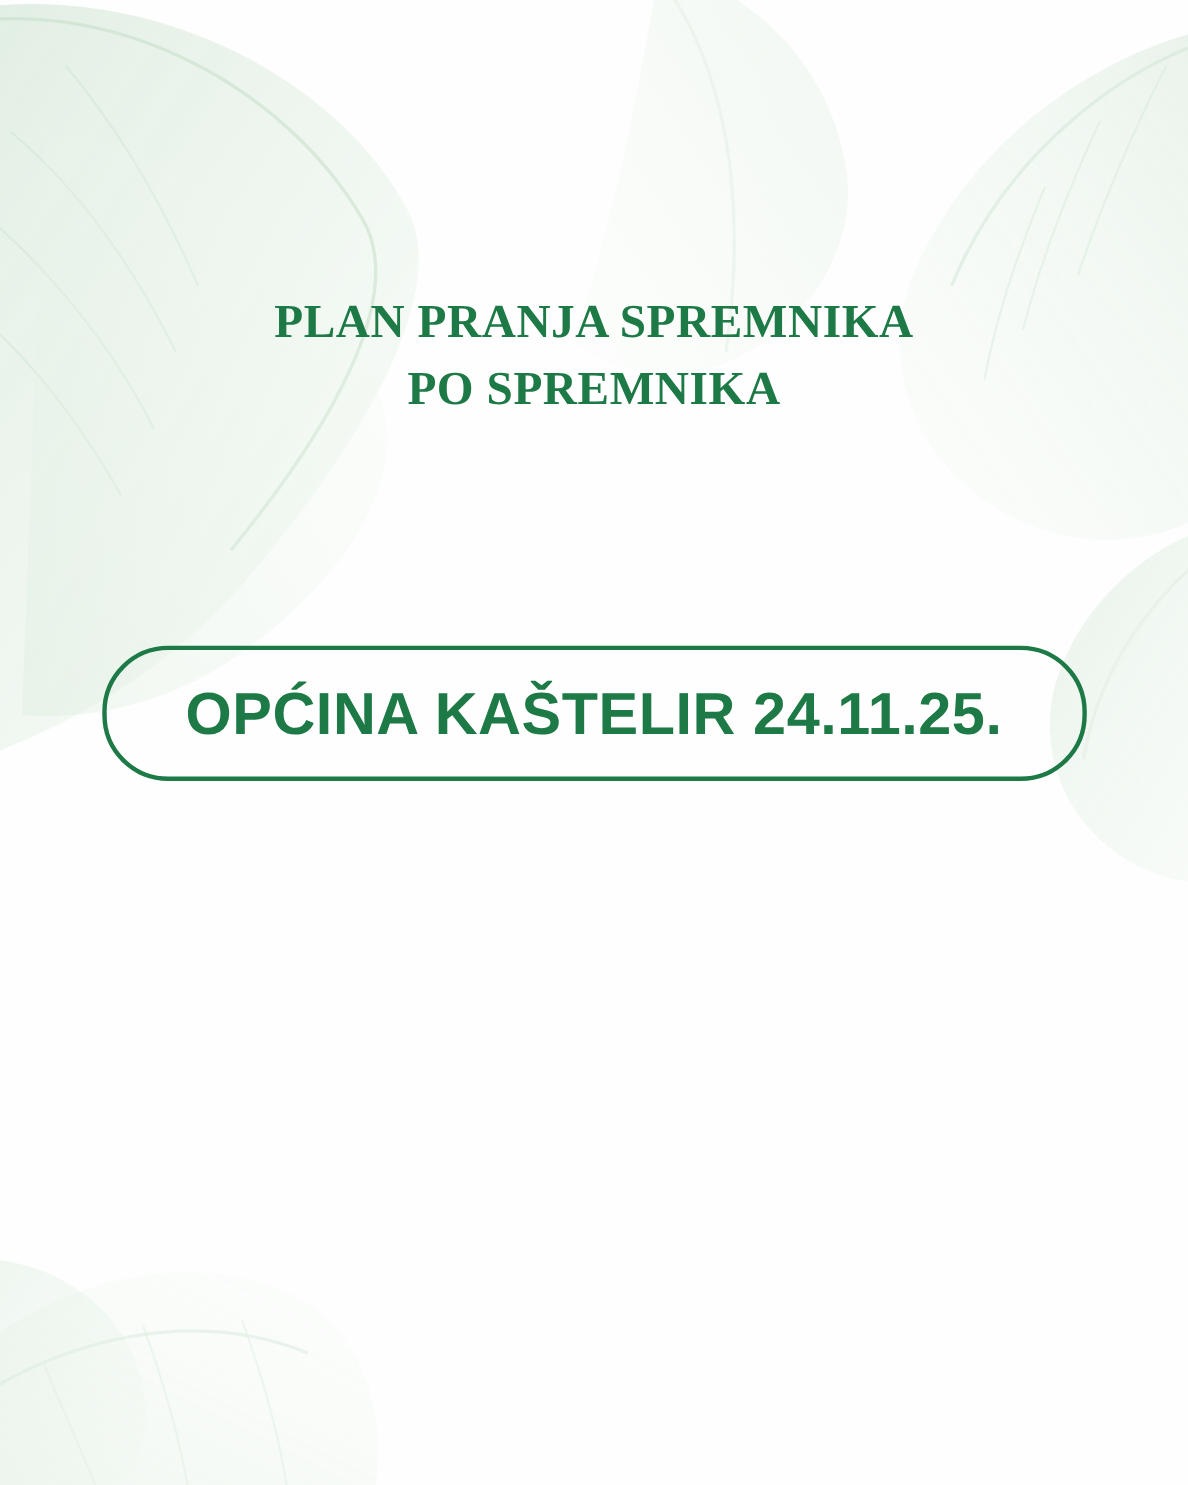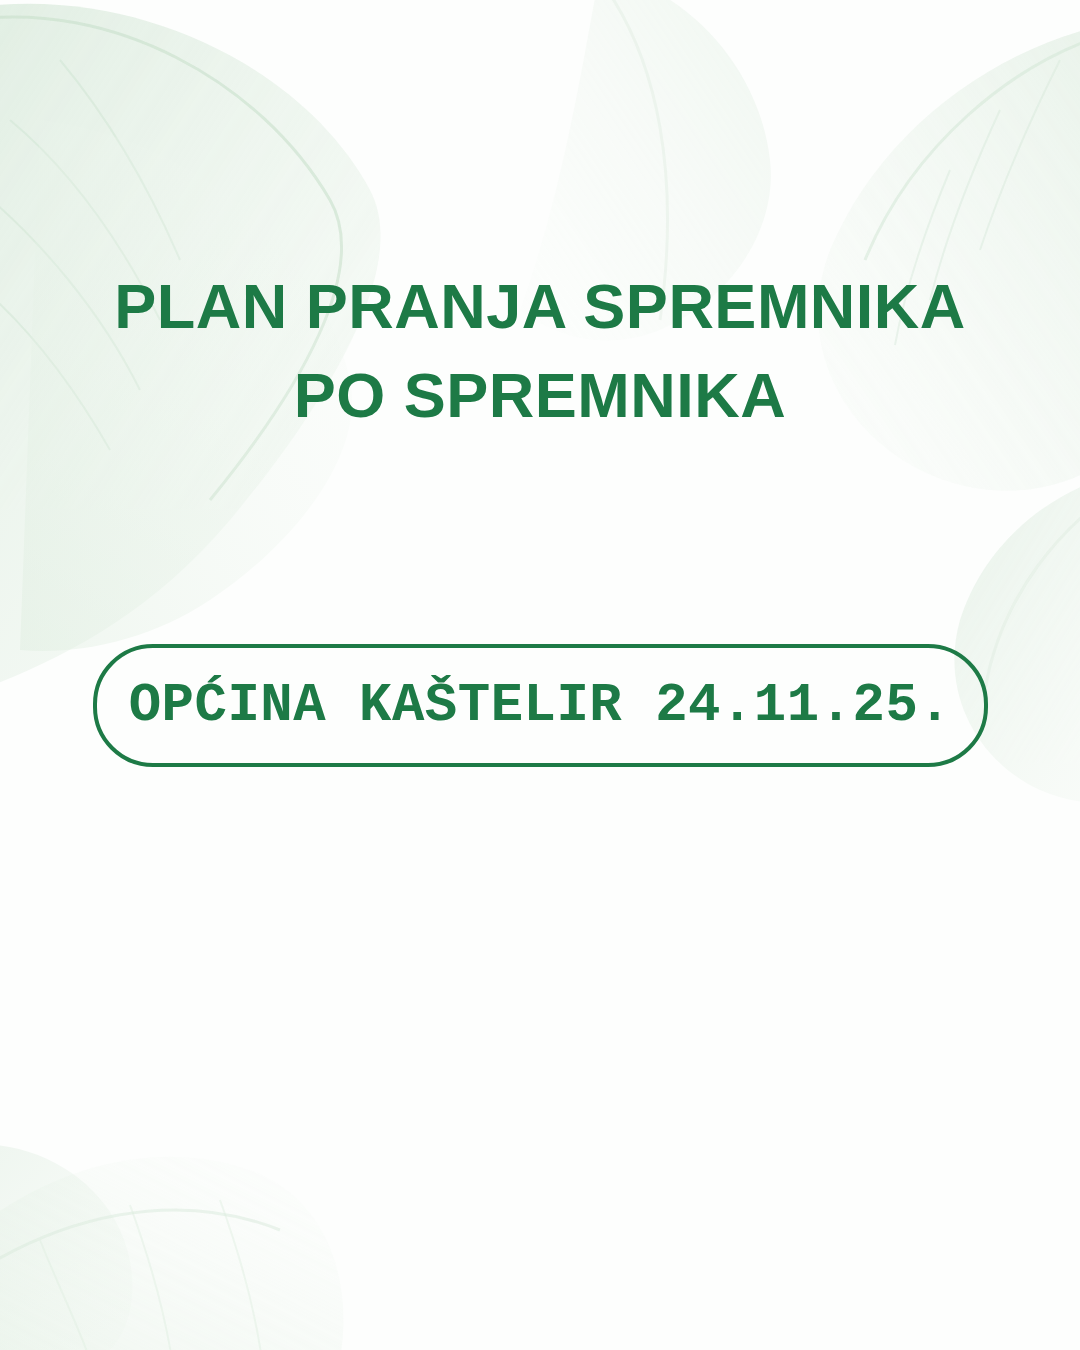--- a/index.html
+++ b/index.html
@@ -39,23 +39,23 @@
     inset: 0;
     display: flex;
     flex-direction: column;
     align-items: center;
   }
 
   .title {
     margin-top: 262px;
     width: 900px;
     text-align: center;
-    font-family: Liberation Sans, sans-serif;
+    font-family: Liberation Serif, serif;
     font-weight: bold;
-    font-size: 63px;
+    font-size: 43px;
     line-height: 1.42;
     letter-spacing: 0.5px;
     color: #1d7a46;
   }
   .title .line {
     display: block;
     white-space: nowrap;
   }
 
   .pill {
@@ -63,21 +63,21 @@
     width: 887px;
     height: 115px;
     border: 4px solid #1d7a46;
     border-radius: 60px;
     background: transparent;
     display: flex;
     align-items: center;
     justify-content: center;
   }
   .pill-text {
-    font-family: Liberation Mono, monospace;
+    font-family: Liberation Sans, sans-serif;
     font-weight: bold;
     font-size: 54px;
     letter-spacing: 0.5px;
     color: #1d7a46;
     white-space: nowrap;
   }
 </style>
 </head>
 <body>
 

